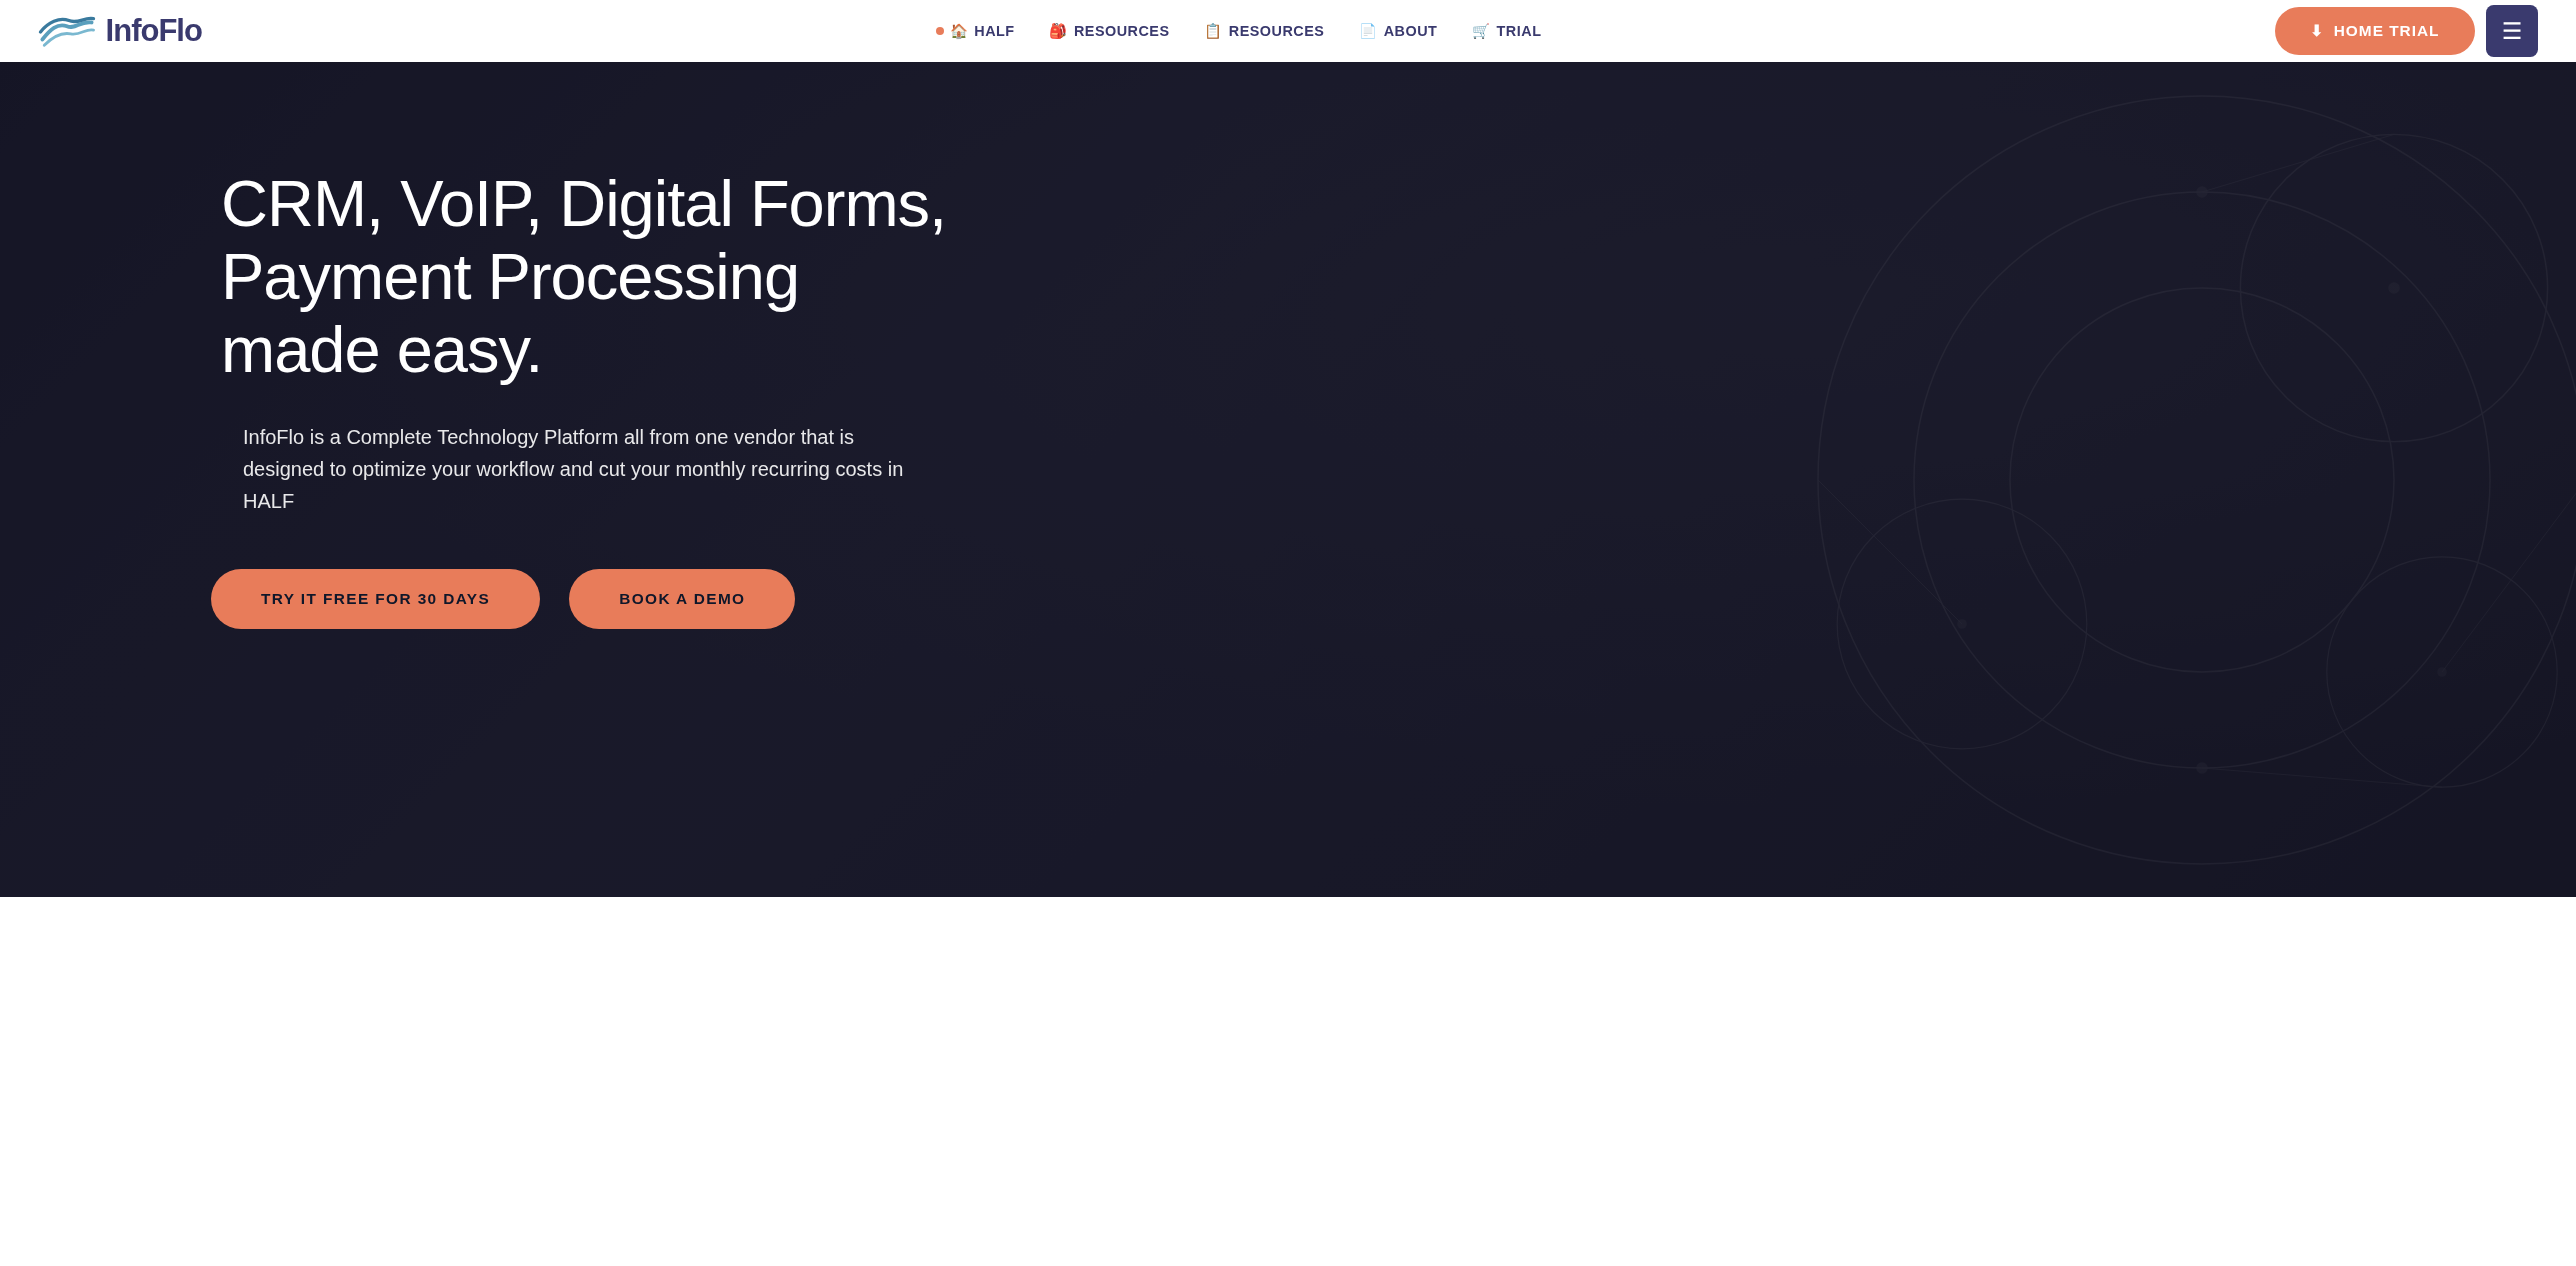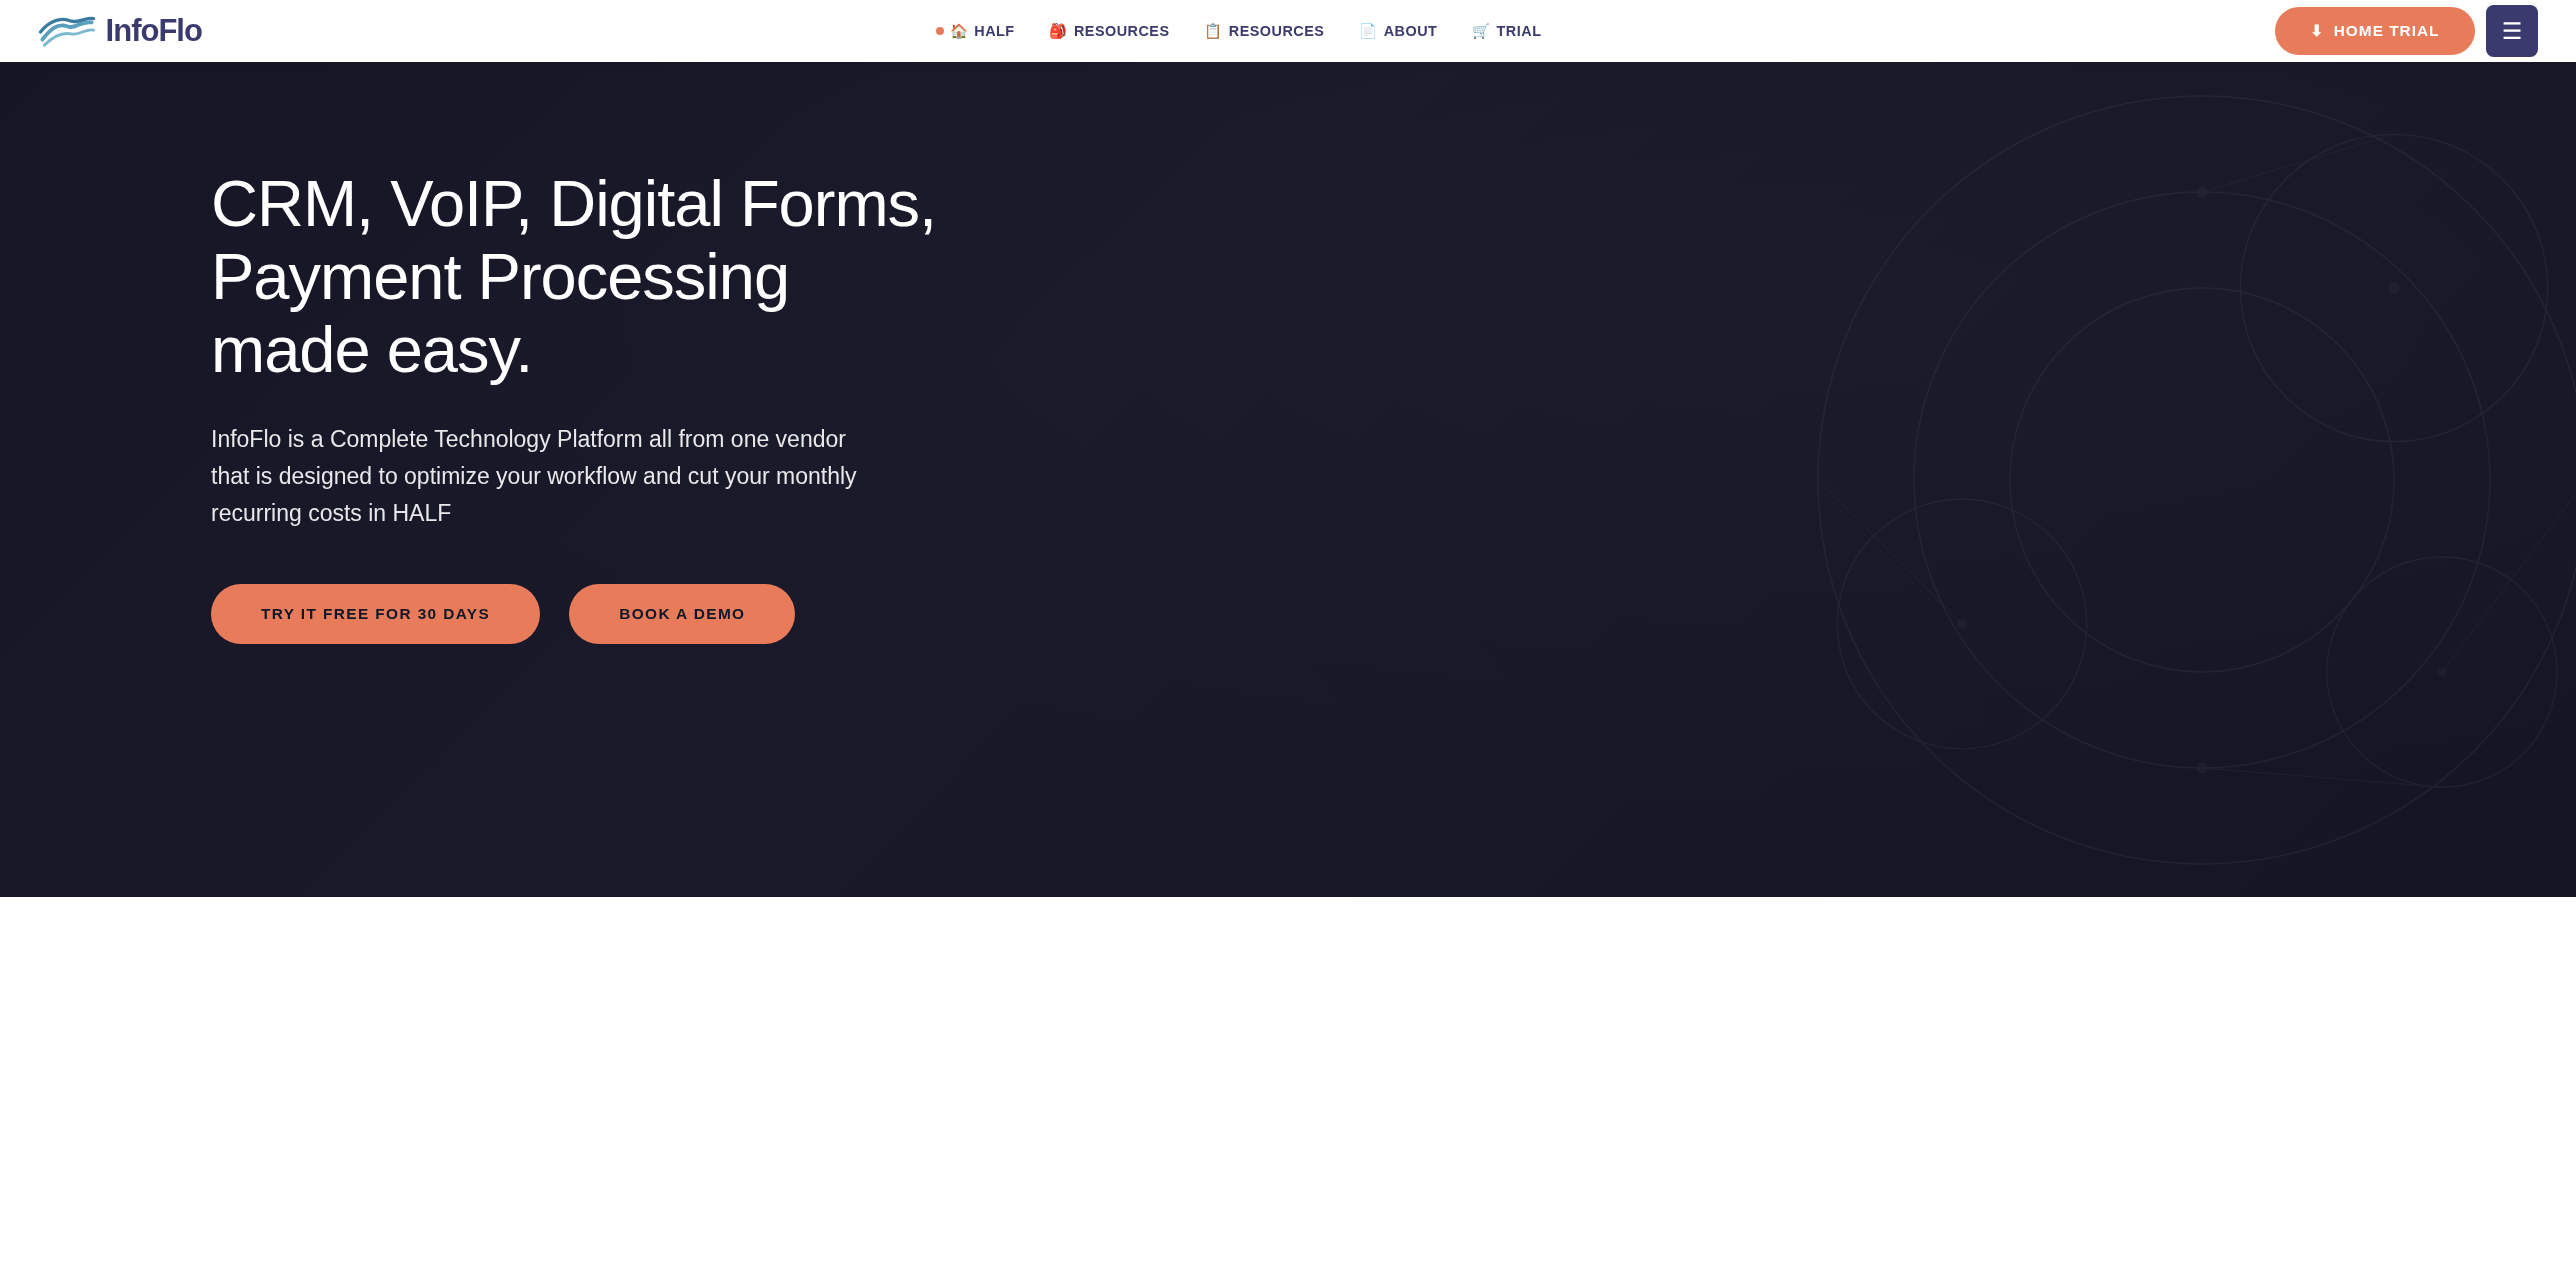--- a/index.html
+++ b/index.html
@@ -109,28 +109,30 @@
       z-index: 2;
       max-width: 749px;
     }
     .hero-headline {
       font-size: 65px;
       font-weight: 300;
       color: #fff;
       line-height: 1.12;
       margin-bottom: 35px;
       letter-spacing: -1px;
+      margin-left: 10px;
     }
     .hero-subtext {
-      font-size: 23px;
+      font-size: 20px;
       color: rgba(255,255,255,0.9);
       line-height: 1.6;
       margin-bottom: 52px;
       max-width: 672px;
       font-weight: 300;
+      margin-left: 32px;
     }
     .hero-buttons {
       display: flex;
       gap: 29px;
       flex-wrap: wrap;
     }
     .btn-cta {
       background: #e87c5a;
       color: #0f172a;
       border: none;

